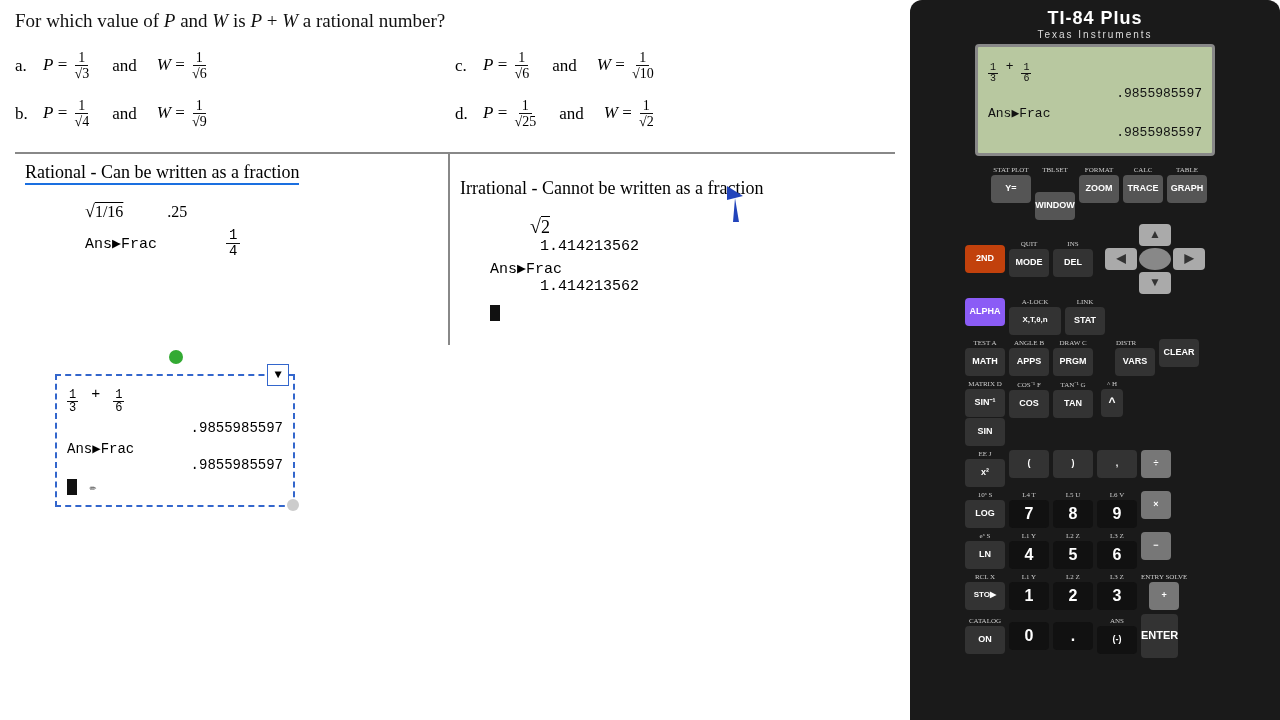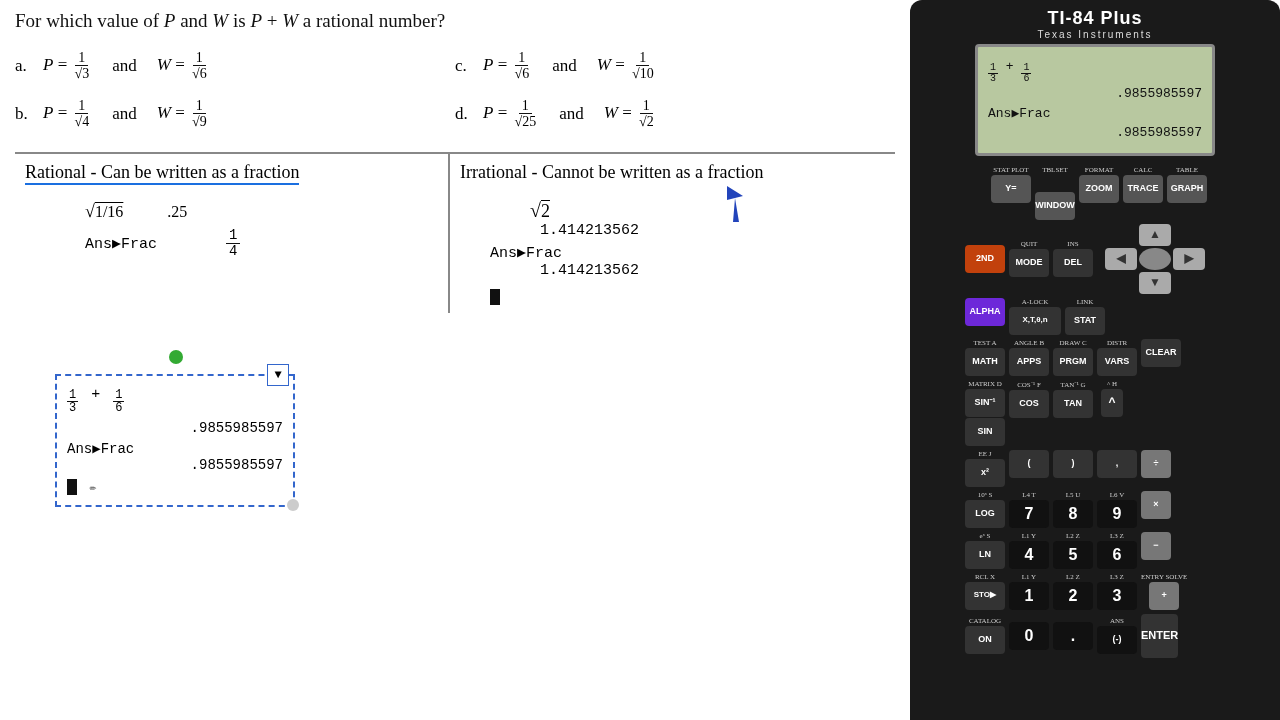--- a/index.html
+++ b/index.html
@@ -76,21 +76,21 @@
 
     .left-col {
       width: 435px;
       border-right: 2px solid #888;
       padding: 8px 10px;
       position: relative;
     }
 
     .right-col {
       flex: 1;
-      padding: 8px 10px;
+      padding: 24px 10px;
       position: relative;
     }
 
     .col-header {
       font-size: 18px;
       margin-bottom: 12px;
       padding-bottom: 4px;
     }
 
     .rational-header {
@@ -500,21 +500,21 @@
         </div>
         <div style="display:flex;gap:2px;align-items:center;">
           <div style="width:32px;height:22px;"></div>
           <div class="calc-btn" style="background:#aaa;color:#333;min-width:32px;height:22px;font-size:12px;">▼</div>
           <div style="width:32px;height:22px;"></div>
         </div>
       </div>
     </div>
 
     <div class="btn-row" style="justify-content:flex-start;gap:4px;">
-      <div class="calc-btn" style="background:#6d28d9;min-width:40px;">ALPHA</div>
+      <div class="calc-btn" style="background:#8b5cf6;min-width:40px;">ALPHA</div>
       <div style="display:flex;flex-direction:column;align-items:center;gap:1px;">
         <span style="font-size:7px;color:#ccc;">A-LOCK</span>
         <div class="calc-btn btn-dark" style="min-width:52px;font-size:8px;">X,T,θ,n</div>
       </div>
       <div style="display:flex;flex-direction:column;align-items:center;gap:1px;">
         <span style="font-size:7px;color:#ccc;">LINK</span>
         <div class="calc-btn btn-dark" style="min-width:40px;">STAT</div>
       </div>
     </div>
 
@@ -526,21 +526,21 @@
       <div style="display:flex;flex-direction:column;align-items:center;gap:1px;">
         <span style="font-size:7px;color:#ccc;">ANGLE B</span>
         <div class="calc-btn btn-dark" style="min-width:40px;">APPS</div>
       </div>
       <div style="display:flex;flex-direction:column;align-items:center;gap:1px;">
         <span style="font-size:7px;color:#ccc;">DRAW C</span>
         <div class="calc-btn btn-dark" style="min-width:40px;">PRGM</div>
       </div>
       <div style="display:flex;flex-direction:column;align-items:center;gap:1px;">
         <span style="font-size:7px;color:#ccc;">DISTR</span>
-        <div class="calc-btn btn-dark" style="min-width:40px;">VARS</div>
+        <div class="calc-btn btn-dark" style="min-width:40px;margin-left:18px;">VARS</div>
       </div>
       <div class="calc-btn btn-dark" style="min-width:40px;">CLEAR</div>
     </div>
 
     <div class="btn-row" style="justify-content:flex-start;gap:4px;">
       <div style="display:flex;flex-direction:column;align-items:center;gap:1px;">
         <span style="font-size:7px;color:#ccc;">MATRIX D</span>
         <div class="calc-btn btn-dark" style="min-width:40px;">SIN⁻¹</div>
         <div class="calc-btn btn-dark" style="min-width:40px;">SIN</div>
       </div>

